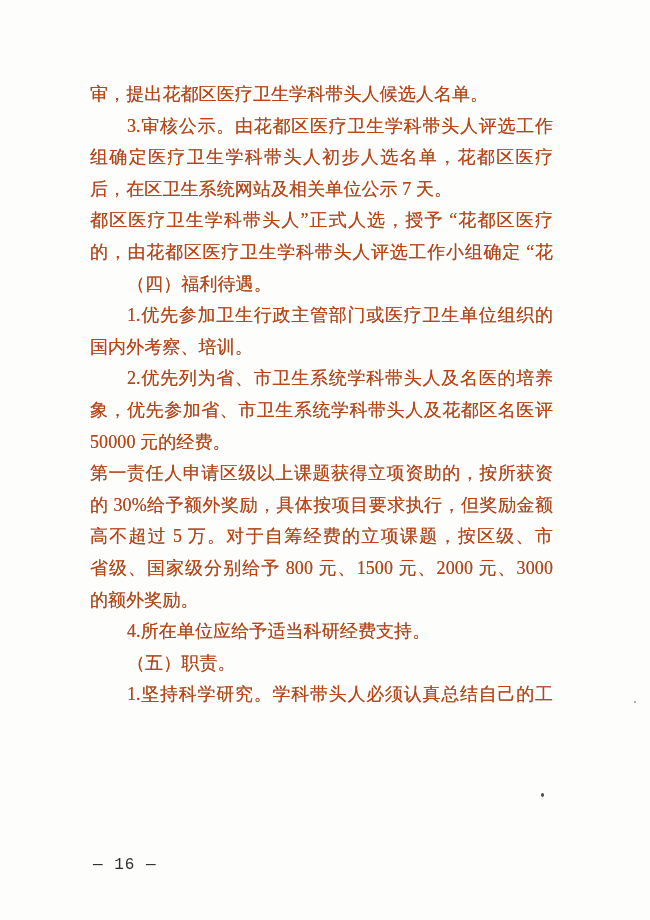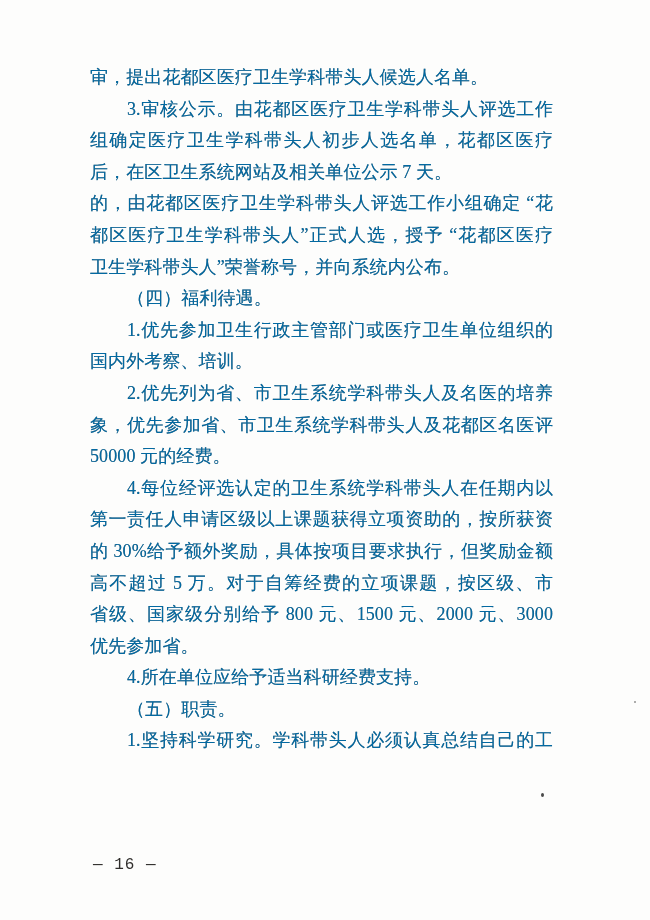--- a/index.html
+++ b/index.html
@@ -8,22 +8,22 @@
     background: #e9e9e9;
     font-family: "Liberation Serif", "DejaVu Serif", serif;
     position: relative; overflow: hidden;
   }
   .page {
     position: absolute; left: 0; top: 0;
     width: 650px; height: 920px;
     background: #fdfdfc;
   }
   .text-block {
-    position: absolute; left: 90px; top: 62px; width: 463px;
-    color: #0369a1;
+    position: absolute; left: 90px; top: 79px; width: 463px;
+    color: #c2410c;
   }
   .line {
     height: 31.6px; line-height: 31.6px;
     font-size: 18px; letter-spacing: 0.1px;
     white-space: nowrap;
     text-shadow: 0 0 0.5px rgba(40,38,36,0.55);
   }
   .line.indent { padding-left: 37px; }
   .line.justify {
     white-space: normal;
@@ -42,35 +42,33 @@
 </style>
 </head>
 <body>
 
 <div class="page">
   <div class="text-block">
     <div class="line">审，提出花都区医疗卫生学科带头人候选人名单。</div>
     <div class="line indent justify">3.审核公示。由花都区医疗卫生学科带头人评选工作小</div>
     <div class="line justify">组确定医疗卫生学科带头人初步人选名单，花都区医疗</div>
     <div class="line">后，在区卫生系统网站及相关单位公示 7 天。</div>
+    <div class="line justify">都区医疗卫生学科带头人”正式人选，授予 “花都区医疗</div>
     <div class="line justify">的，由花都区医疗卫生学科带头人评选工作小组确定 “花</div>
-    <div class="line justify">都区医疗卫生学科带头人”正式人选，授予 “花都区医疗</div>
-    <div class="line">卫生学科带头人”荣誉称号，并向系统内公布。</div>
     <div class="line indent">（四）福利待遇。</div>
     <div class="line indent justify">1.优先参加卫生行政主管部门或医疗卫生单位组织的</div>
     <div class="line">国内外考察、培训。</div>
     <div class="line indent justify">2.优先列为省、市卫生系统学科带头人及名医的培养对</div>
     <div class="line justify">象，优先参加省、市卫生系统学科带头人及花都区名医评选。</div>
     <div class="line">50000 元的经费。</div>
-    <div class="line indent justify">4.每位经评选认定的卫生系统学科带头人在任期内以</div>
     <div class="line justify">第一责任人申请区级以上课题获得立项资助的，按所获资助</div>
     <div class="line justify">的 30%给予额外奖励，具体按项目要求执行，但奖励金额最</div>
     <div class="line justify">高不超过 5 万。对于自筹经费的立项课题，按区级、市级、</div>
     <div class="line justify">省级、国家级分别给予 800 元、1500 元、2000 元、3000 元</div>
-    <div class="line">优先参加省。</div>
+    <div class="line">的额外奖励。</div>
     <div class="line indent">4.所在单位应给予适当科研经费支持。</div>
     <div class="line indent">（五）职责。</div>
     <div class="line indent justify">1.坚持科学研究。学科带头人必须认真总结自己的工作</div>
   </div>
 
   <div class="page-number">— 16 —</div>
 
   <div class="speck speck-1"></div>
   <div class="speck speck-2"></div>
 </div>

